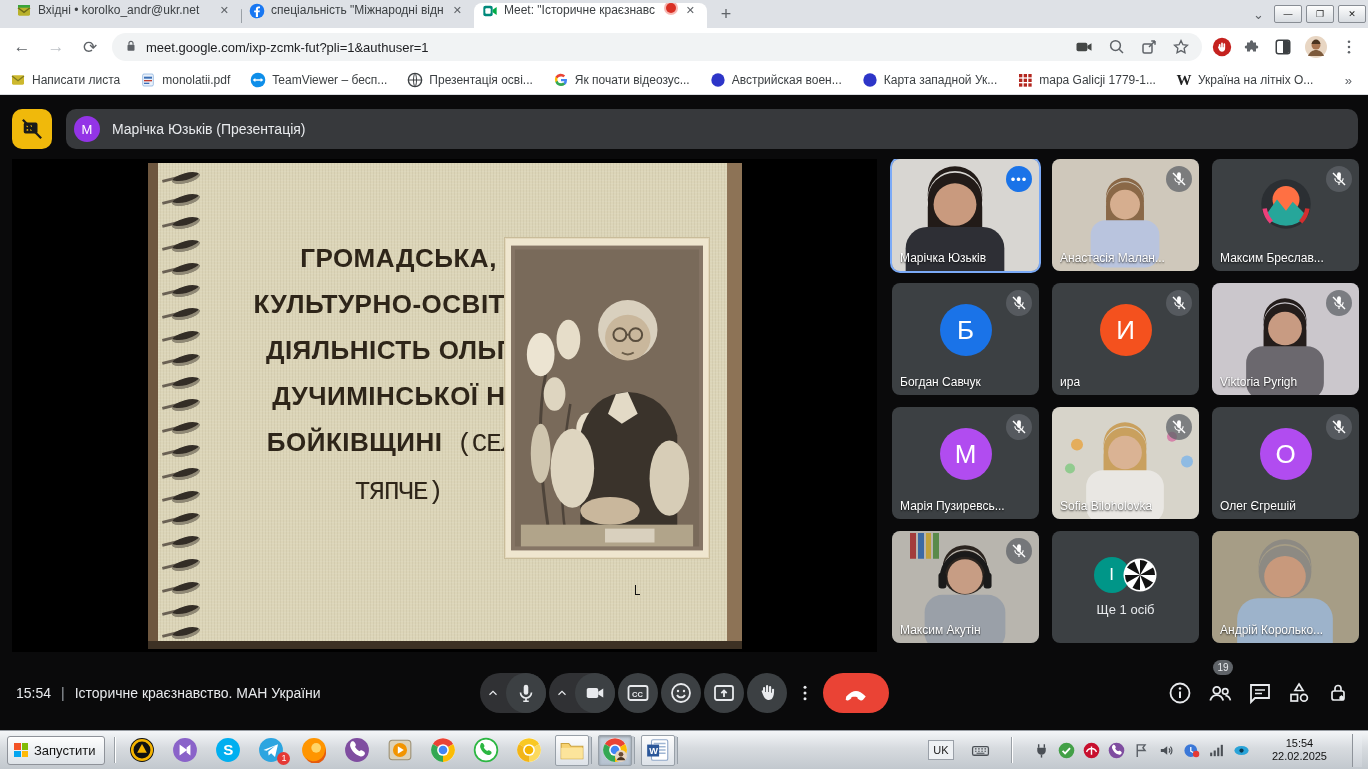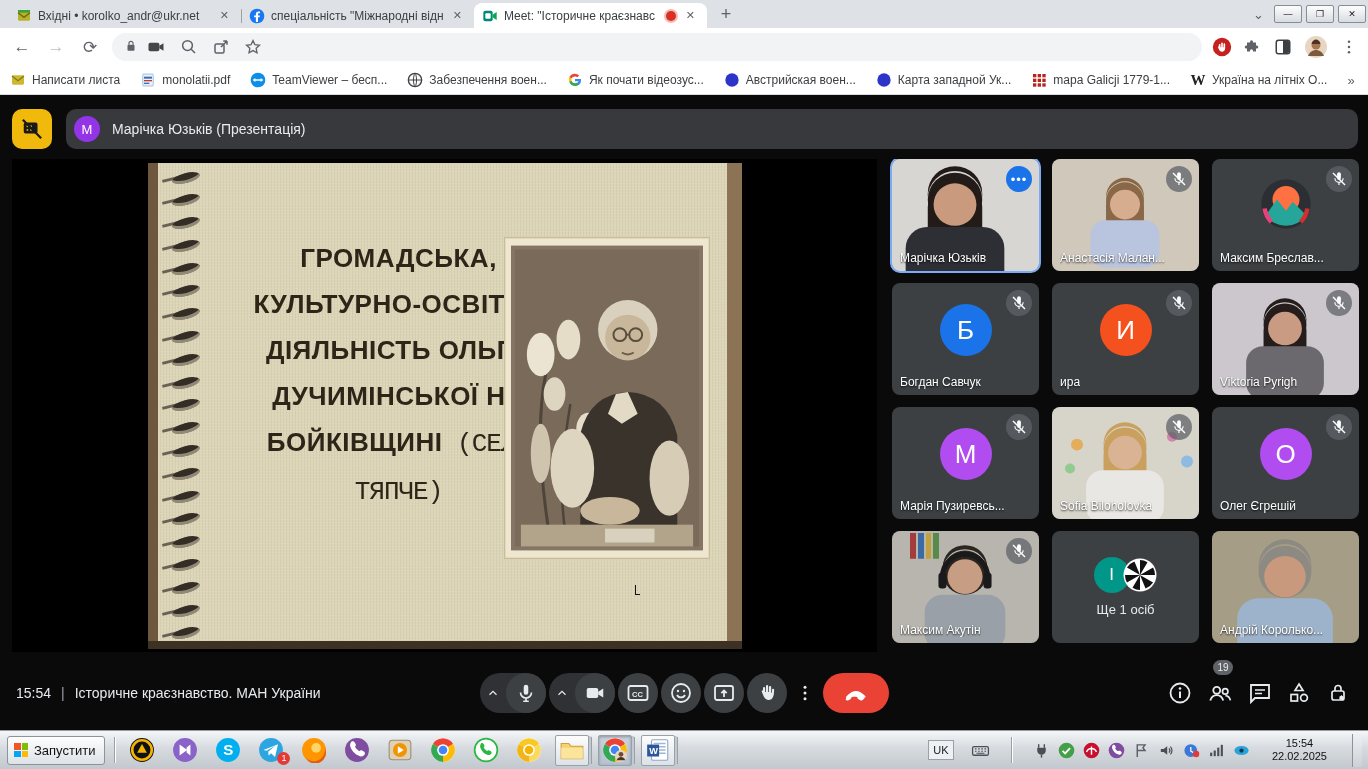--- a/index.html
+++ b/index.html
@@ -3,21 +3,21 @@
 <meta charset="utf-8">
 <style>
   * { margin:0; padding:0; box-sizing:border-box; }
   html,body { width:1368px; height:769px; overflow:hidden; background:#000;
     font-family:"Liberation Sans", sans-serif; }
   #app { position:relative; width:1368px; height:769px; display:flex; flex-direction:column; }
 
   
   .tabstrip { height:28px; background:#dee1e6; display:flex; align-items:flex-end; position:relative; flex:0 0 auto; }
   .tabs { display:flex; align-items:flex-end; margin-left:8px; }
-  .tab { width:233px; height:25px; display:flex; align-items:center; gap:6px; padding:0 8px;
+  .tab { width:233px; height:25px; display:flex; gap:6px; padding:0 8px;
     font-size:12px; color:#3c4043; border-radius:8px 8px 0 0; position:relative; overflow:hidden; }
   .tab + .tab::before { content:''; position:absolute; left:0; top:6px; height:14px; width:1px; background:#9aa0a6; }
   .tab.active { background:#fff; z-index:2; }
   .tab.active::before { display:none; }
   .tab .ttl { flex:1; white-space:nowrap; overflow:hidden; }
   .tab .close { font-size:11px; color:#5f6368; padding:1px 4px; border-radius:50%; }
   .favicon { width:16px; height:16px; flex:0 0 auto; display:flex; align-items:center; justify-content:center; }
   .rec-dot { width:10px; height:10px; border-radius:50%; background:#d93025; box-shadow:0 0 0 2px #f7b9b4; flex:0 0 auto; }
   .newtab { width:26px; height:26px; margin:0 0 1px 6px; font-size:18px; color:#5f6368; display:flex; align-items:center; justify-content:center; border-radius:50%; }
   .strip-right { position:absolute; right:2px; top:0; height:28px; display:flex; align-items:center; gap:4px; }
@@ -190,20 +190,21 @@
 
   <div class="toolbar">
     <div class="navbtn">←</div>
     <div class="navbtn disabled">→</div>
     <div class="navbtn">⟳</div>
     <div class="omnibox">
       <span id="lockicon"><svg width="14" height="14" viewBox="0 0 24 24" fill="none">
             <rect x="6" y="10" width="12" height="10" rx="1.5" fill="#5f6368"></rect>
             <path d="M8.5 10V7.5a3.5 3.5 0 0 1 7 0V10" stroke="#5f6368" stroke-width="2"></path>
           </svg></span>
+      <span class="url">meet.google.com/ixp-zcmk-fut?pli=1&amp;authuser=1</span>
       <span class="obicons" id="obicons">
           <span style="display:flex">
             <svg width="20" height="20" viewBox="0 0 24 24" fill="none">
               <rect x="3" y="7" width="13" height="10" rx="2" fill="#444746"></rect>
               <path d="M16 10.5l5-3v9l-5-3z" fill="#444746"></path>
             </svg>
           </span>
           <span style="display:flex">
             <svg width="18" height="18" viewBox="0 0 24 24" fill="none">
               <circle cx="10" cy="10" r="6.5" stroke="#5f6368" stroke-width="2"></circle>
@@ -289,21 +290,21 @@
         </span>
      <span>TeamViewer – бесп...</span>
    </span>
       <span class="bm">
      <span class="favicon">
           <svg width="16" height="16" viewBox="0 0 24 24" fill="none">
             <circle cx="12" cy="12" r="10" stroke="#3c4043" stroke-width="2"></circle>
             <path d="M2 12h20M12 2c3 3 3 17 0 20M12 2c-3 3-3 17 0 20" stroke="#3c4043" stroke-width="1.5"></path>
           </svg>
         </span>
-     <span>Забезпечення воен...</span>
+     <span>Презентація осві...</span>
    </span>
       <span class="bm">
      <span class="favicon">
           <svg width="16" height="16" viewBox="0 0 24 24" fill="none">
             <path d="M21 12.2c0-.7-.1-1.2-.2-1.8H12v3.5h5.1a4.4 4.4 0 0 1-1.9 2.9v2.4h3A9 9 0 0 0 21 12.2z" fill="#4285f4"></path>
             <path d="M12 21a8.6 8.6 0 0 0 6.2-2.8l-3-2.4c-.8.6-1.9 1-3.2 1a5.5 5.5 0 0 1-5.2-3.8H3.7v2.4A9 9 0 0 0 12 21z" fill="#34a853"></path>
             <path d="M6.8 13a5.4 5.4 0 0 1 0-3.5V7.1H3.7a9 9 0 0 0 0 8.2z" fill="#fbbc04"></path>
             <path d="M12 6.6c1.7 0 2.9.7 3.6 1.4l2.6-2.6A9 9 0 0 0 3.7 7.1l3.1 2.4A5.5 5.5 0 0 1 12 6.6z" fill="#ea4335"></path>
           </svg>
         </span>

